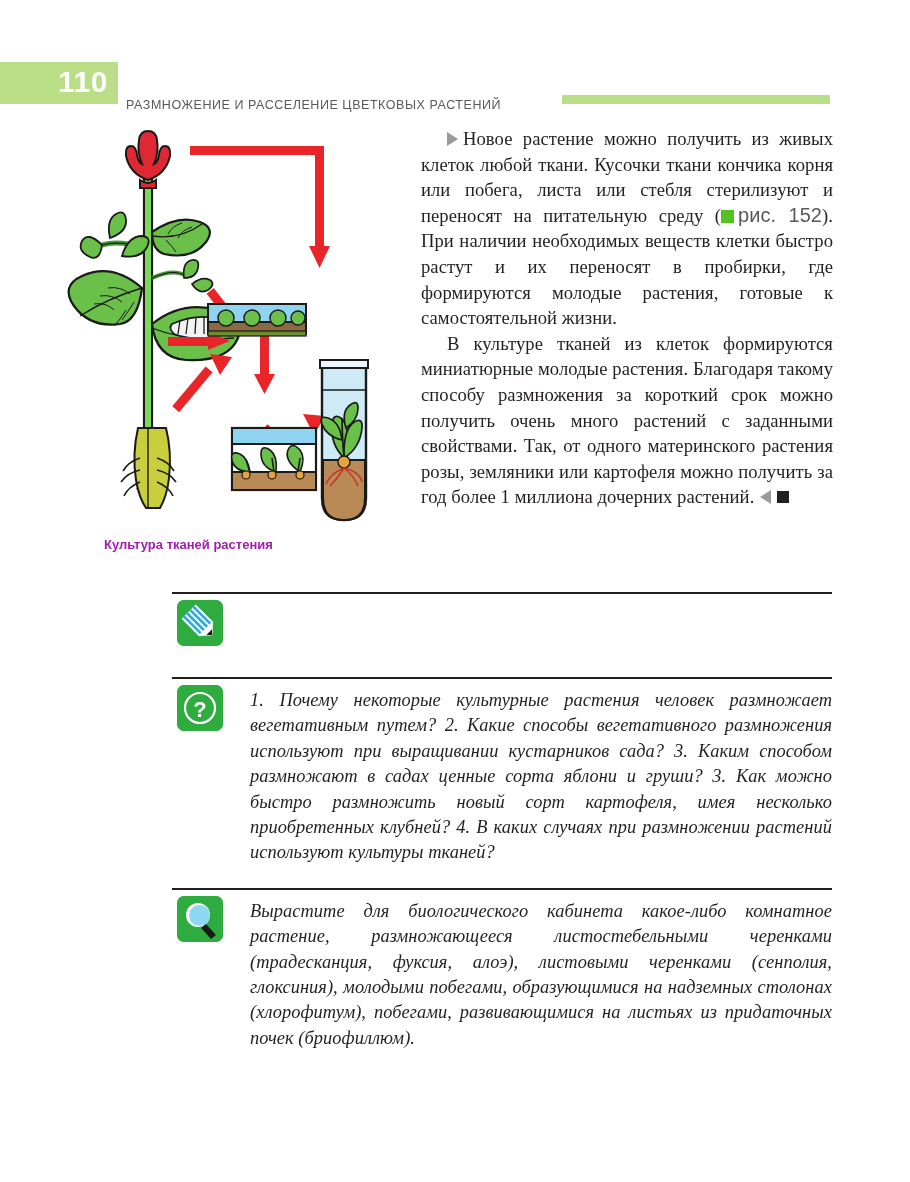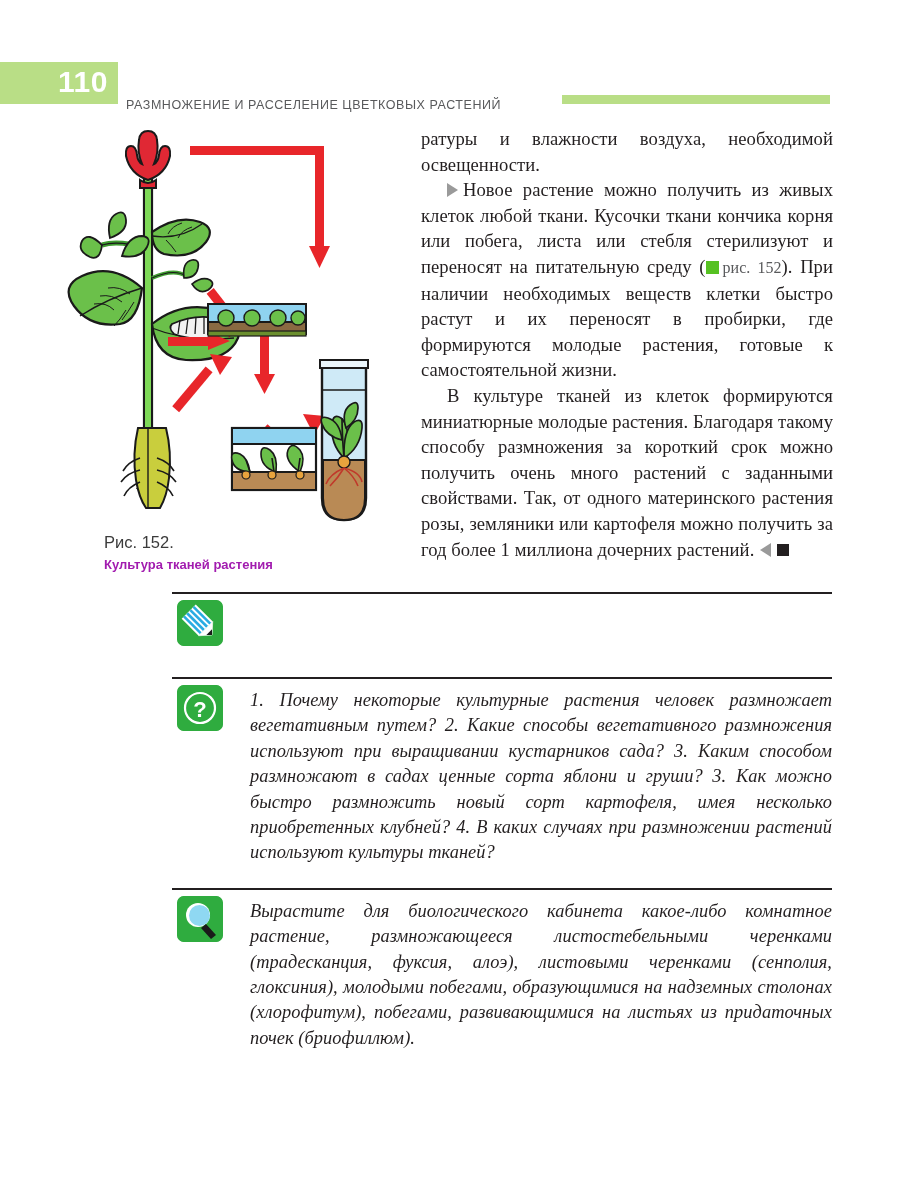--- a/index.html
+++ b/index.html
@@ -121,22 +121,22 @@
   }
   .fig-chip {
     display: inline-block;
     width: 13px;
     height: 13px;
     background: #56c122;
     vertical-align: -1px;
     margin-right: 4px;
   }
   .fig-ref-text {
-    font-family: Liberation Serif, serif;
-    font-size: 16px;
+    font-family: Liberation Sans, sans-serif;
+    font-size: 20px;
     color: #58595b;
   }
 
   
   .fig-caption {
     position: absolute;
     left: 104px;
     top: 532px;
     width: 320px;
   }
@@ -333,26 +333,24 @@
           <path d="M284 340 q-14 6 -18 16"></path>
             <path d="M284 340 q-6 10 -14 18"></path>
           <path d="M284 340 q10 8 14 18"></path>
             <path d="M284 340 q16 4 18 14"></path>
         </g>
       </g>
     </svg>
   </div>
 
   <div class="fig-caption">
-    <span class="cap-num">Рис. 152.</span>
     <span class="cap-title">Культура тканей растения</span>
   </div>
 
   <div class="body-col">
-    <p>ратуры и влажности воздуха, необходимой освещенности.</p>
     <p class="indent"><span class="marker-right"></span><span>Новое растение можно получить из живых клеток любой ткани. Кусочки ткани кончика корня или побега, листа или стебля стерилизуют и переносят на питательную среду (</span><span class="fig-ref"><span class="fig-chip"></span><span class="fig-ref-text">рис. 152</span></span><span>). При наличии необходимых веществ клетки быстро растут и их переносят в пробирки, где формируются молодые растения, готовые к самостоятельной жизни.</span></p>
     <p class="indent"><span>В культуре тканей из клеток формируются миниатюрные молодые растения. Благодаря такому способу размножения за короткий срок можно получить очень много растений с заданными свойствами. Так, от одного материнского растения розы, земляники или картофеля можно получить за год более 1 миллиона дочерних растений.</span><span class="marker-left"></span><span class="marker-square"></span></p>
   </div>
 
   <div class="boxes">
 
     <div class="info-box">
       <span class="info-icon">
         <svg class="pencil-svg" width="46" height="46" viewBox="0 0 46 46" xmlns="http://www.w3.org/2000/svg">
           <rect width="46" height="46" rx="7" fill="#2fac3f"></rect>

